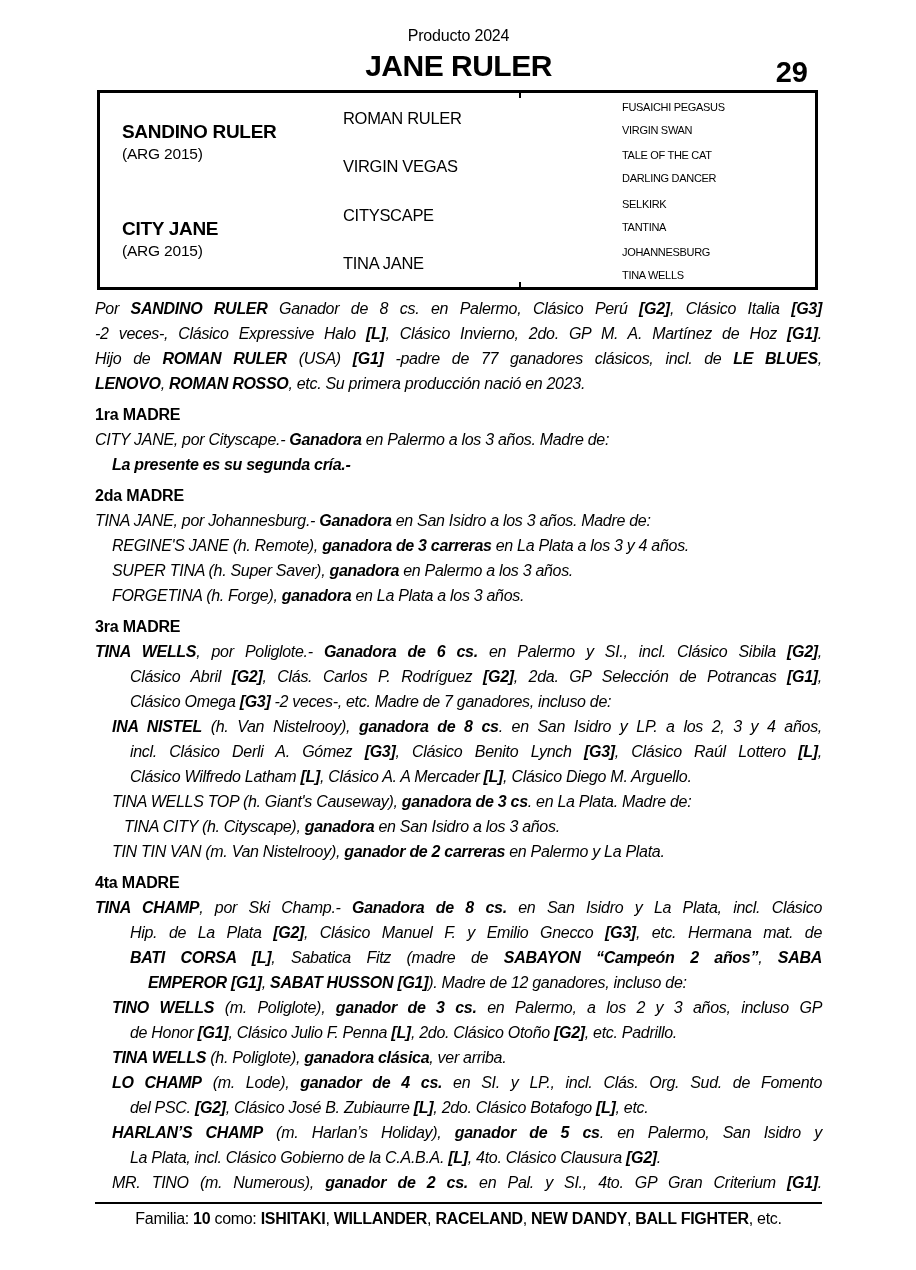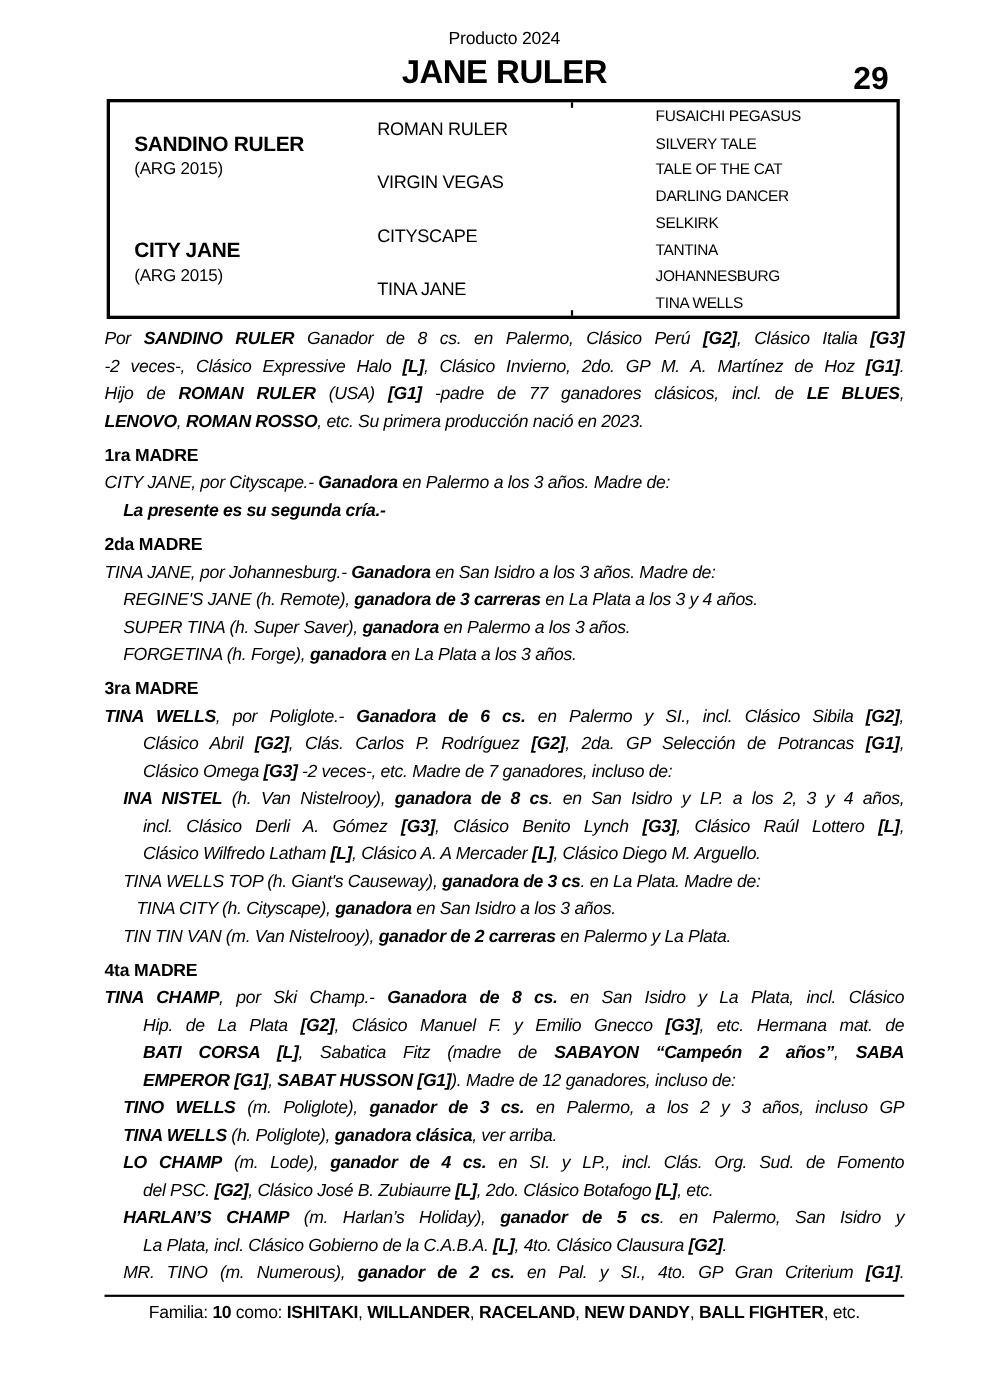--- a/index.html
+++ b/index.html
@@ -21,21 +21,21 @@
 
   
   .ped{margin-left:2px;width:715px;border:3px solid #000;margin-top:5px;position:relative;background:#fff;}
   .tick{position:absolute;left:419px;width:2px;height:5px;background:#000;}
   .tick.top{top:0;} .tick.bottom{bottom:0;}
   .ped-half{display:grid;grid-template-columns:243px 253px 1fr;grid-auto-rows:48px;padding-top:1px;}
   .parent-cell{grid-row:1 / span 2;display:flex;flex-direction:column;justify-content:center;padding-left:22px;}
   .parent-name{font-weight:bold;font-size:19px;line-height:23px;letter-spacing:-0.3px;}
   .parent-origin{font-size:15.5px;line-height:21px;letter-spacing:-0.2px;}
   .gp-cell{display:flex;align-items:center;font-size:16.5px;letter-spacing:-0.3px;}
-  .gg-cell{display:flex;flex-direction:column;justify-content:space-between;font-size:14px;line-height:23px;letter-spacing:-0.3px;}
+  .gg-cell{display:flex;flex-direction:column;justify-content:flex-end;font-size:11px;line-height:23px;letter-spacing:-0.3px;margin-left:26px;}
 
   
   .notes{margin-top:6px;}
   .tl{font-size:16px;line-height:25px;letter-spacing:-0.3px;font-style:italic;}
   .just{text-align:justify;text-align-last:justify;}
   .sec-heading{font-weight:bold;font-size:16px;line-height:25px;margin-top:6px;letter-spacing:-0.2px;}
 
   
   .footer-rule{border:none;border-top:2px solid #000;margin:7px 0 0 0;}
   .family-line{text-align:center;font-size:16px;line-height:26px;margin-top:2px;letter-spacing:-0.3px;}
@@ -58,21 +58,21 @@
     <div class="tick bottom"></div>
 
     <div class="ped-half">
       <div class="parent-cell">
         <div class="parent-name">SANDINO RULER</div>
         <div class="parent-origin">(ARG 2015)</div>
       </div>
       <div class="gp-cell">ROMAN RULER</div>
       <div class="gg-cell">
         <div>FUSAICHI PEGASUS</div>
-        <div>SILVERY TALE</div>
+        <div>VIRGIN SWAN</div>
       </div>
       <div class="gp-cell">VIRGIN VEGAS</div>
       <div class="gg-cell">
         <div>TALE OF THE CAT</div>
         <div>DARLING DANCER</div>
       </div>
     </div>
 
     <div class="ped-half">
       <div class="parent-cell">
@@ -125,24 +125,25 @@
       <div>
         <div class="tl" style="margin-left: 17px;"><span>TINA WELLS TOP (h. Giant's Causeway), </span><span class="b">ganadora de 3 cs</span><span>. en La Plata. Madre de:</span></div>
         <div class="tl" style="margin-left: 29px;"><span>TINA CITY (h. Cityscape), </span><span class="b">ganadora</span><span> en San Isidro a los 3 años.</span></div>
         <div class="tl" style="margin-left: 17px;"><span>TIN TIN VAN (m. Van Nistelrooy), </span><span class="b">ganador de 2 carreras</span><span> en Palermo y La Plata.</span></div>
       </div>
       <div class="sec-heading">4ta MADRE</div>
       <div>
         <div class="tl just" style="margin-left: 0px;"><span class="b">TINA CHAMP</span><span>, por Ski Champ.- </span><span class="b">Ganadora de 8 cs.</span><span> en San Isidro y La Plata, incl. Clásico</span></div>
         <div class="tl just" style="margin-left: 35px;"><span>Hip. de La Plata </span><span class="b">[G2]</span><span>, Clásico Manuel F. y Emilio Gnecco </span><span class="b">[G3]</span><span>, etc. Hermana mat. de</span></div>
         <div class="tl just" style="margin-left: 35px;"><span class="b">BATI CORSA [L]</span><span>, Sabatica Fitz (madre de </span><span class="b">SABAYON “Campeón 2 años”</span><span>, </span><span class="b">SABA</span></div>
-        <div class="tl" style="margin-left: 35px;"><span class="b">EMPEROR [G1]</span><span>, </span><span class="b">SABAT HUSSON [G1]</span><span>). Madre de 12 ganadores, incluso de:</span></div>
+        <div class="tl" style="margin-left: 53px;"><span class="b">EMPEROR [G1]</span><span>, </span><span class="b">SABAT HUSSON [G1]</span><span>). Madre de 12 ganadores, incluso de:</span></div>
       </div>
       <div>
         <div class="tl just" style="margin-left: 17px;"><span class="b">TINO WELLS</span><span> (m. Poliglote), </span><span class="b">ganador de 3 cs.</span><span> en Palermo, a los 2 y 3 años, incluso GP</span></div>
+        <div class="tl" style="margin-left: 35px;"><span>de Honor </span><span class="b">[G1]</span><span>, Clásico Julio F. Penna </span><span class="b">[L]</span><span>, 2do. Clásico Otoño </span><span class="b">[G2]</span><span>, etc. Padrillo.</span></div>
       </div>
       <div>
         <div class="tl" style="margin-left: 17px;"><span class="b">TINA WELLS</span><span> (h. Poliglote), </span><span class="b">ganadora clásica</span><span>, ver arriba.</span></div>
       </div>
       <div>
         <div class="tl just" style="margin-left: 17px;"><span class="b">LO CHAMP</span><span> (m. Lode), </span><span class="b">ganador de 4 cs.</span><span> en SI. y LP., incl. Clás. Org. Sud. de Fomento</span></div>
         <div class="tl" style="margin-left: 35px;"><span>del PSC. </span><span class="b">[G2]</span><span>, Clásico José B. Zubiaurre </span><span class="b">[L]</span><span>, 2do. Clásico Botafogo </span><span class="b">[L]</span><span>, etc.</span></div>
       </div>
       <div>
         <div class="tl just" style="margin-left: 17px;"><span class="b">HARLAN’S CHAMP</span><span> (m. Harlan’s Holiday), </span><span class="b">ganador de 5 cs</span><span>. en Palermo, San Isidro y</span></div>

